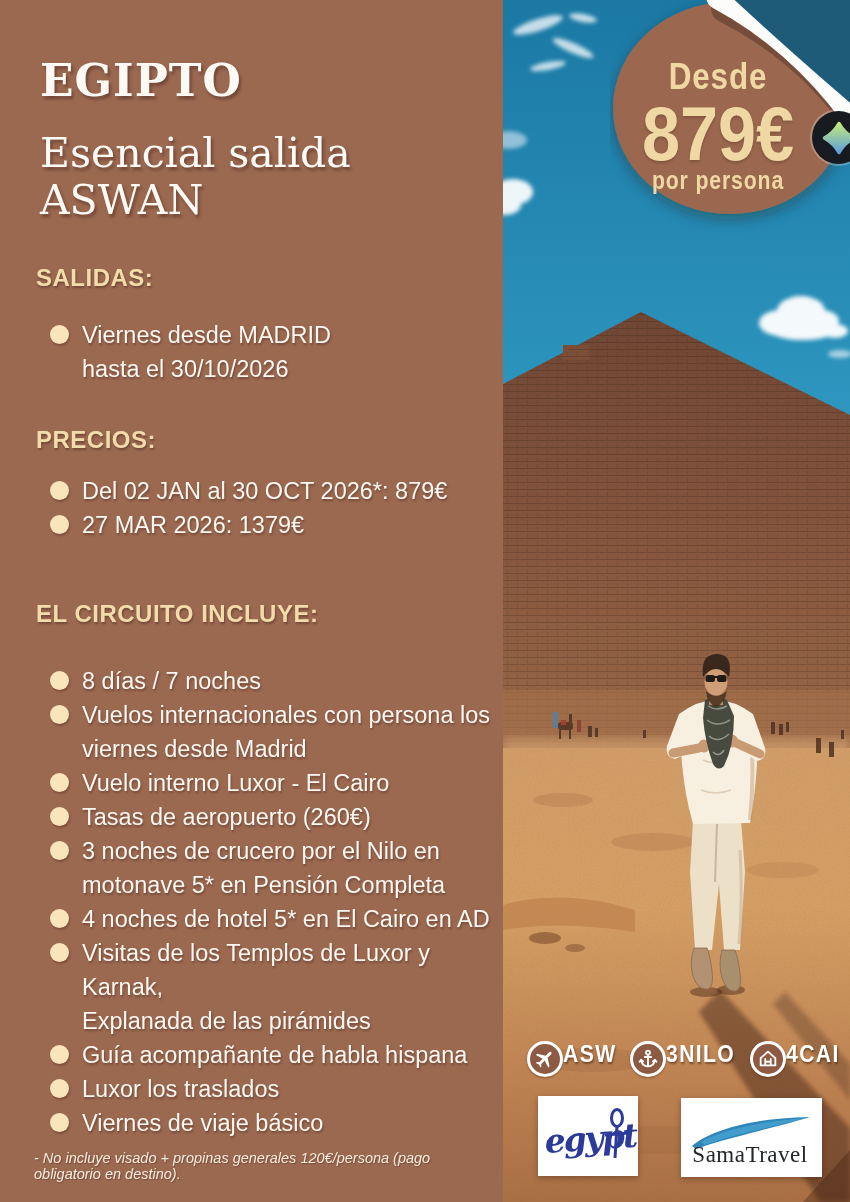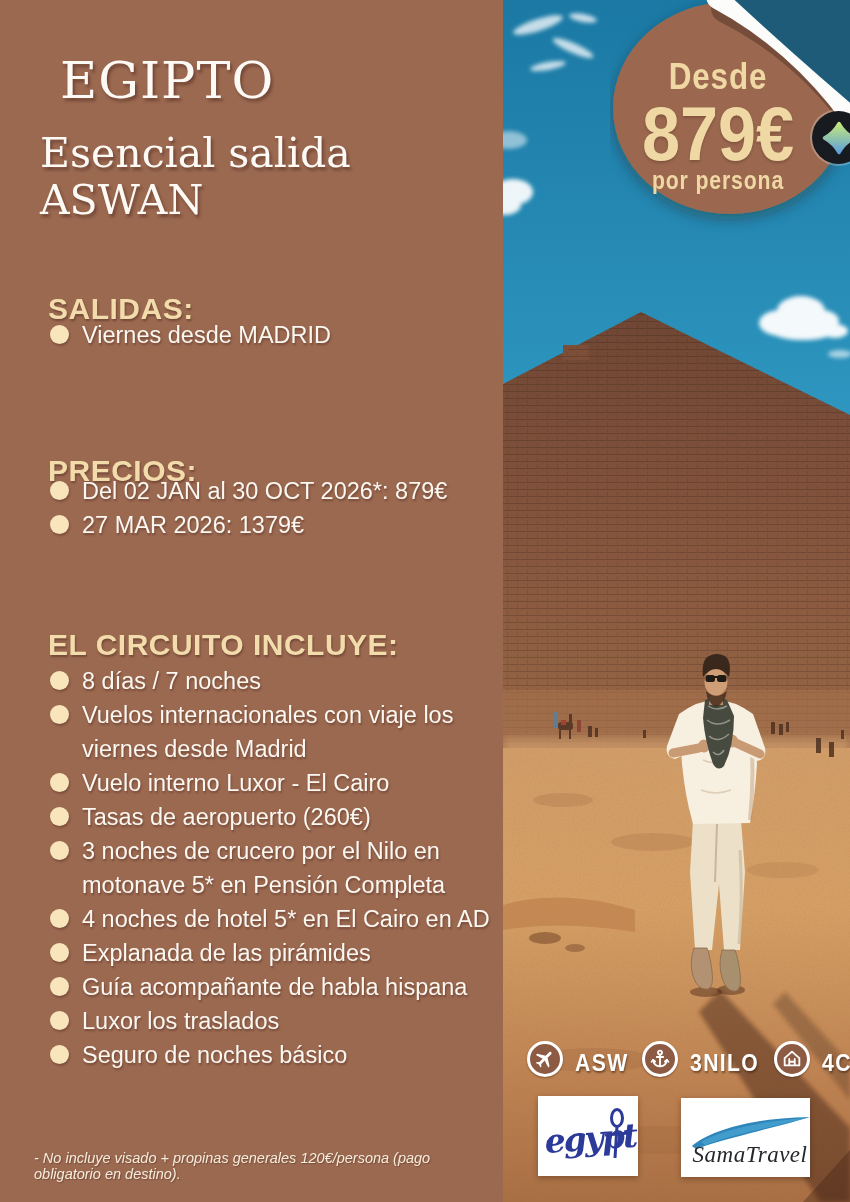--- a/index.html
+++ b/index.html
@@ -6,48 +6,48 @@
   body{
     width:850px;height:1202px;position:relative;overflow:hidden;
     background:#9b6850;
     font-family:"Liberation Sans", sans-serif;
   }
   
   .abs{position:absolute;}
   .title-block{left:40px;top:44px;color:#fdfaf5;
     font-family:"DejaVu Serif", serif;
     text-shadow:2px 3px 3px rgba(61,31,22,.45);}
-  .title-main{font-size:51px;line-height:74px;letter-spacing:1px;font-weight:400;margin-left:20px;}
+  .title-main{font-size:44px;line-height:74px;letter-spacing:1px;font-weight:700;}
   .title-sub{font-size:41px;line-height:47px;margin-top:12px;font-weight:400;}
-  .sec-heading{left:48px;color:#f3dcab;font-size:30px;font-weight:bold;
-    letter-spacing:.5px;text-shadow:1px 2px 2px rgba(61,31,22,.4);margin-top:28px;}
+  .sec-heading{left:36px;color:#f3dcab;font-size:24px;font-weight:bold;
+    letter-spacing:.5px;text-shadow:1px 2px 2px rgba(61,31,22,.4);}
   ul.blist{list-style:none;margin:12px;padding:0;left:38px;width:448px;position:absolute;}
   ul.blist li{display:flex;gap:13px;color:#fbf7f1;font-size:23.5px;line-height:34px;
     text-shadow:1px 2px 2px rgba(61,31,22,.38);}
   .dot{width:19px;height:19px;border-radius:50%;background:#f8e5bb;flex:none;
     margin-top:7px;box-shadow:1px 2px 2px rgba(61,31,22,.3);}
   .lines span{display:block;}
   .footnote{left:34px;top:1150px;width:462px;color:#f6ecdb;font-size:14.5px;
     font-style:italic;text-shadow:1px 1px 1px rgba(61,31,22,.35);}
   
   .photo{left:503px;top:0;width:347px;height:1202px;overflow:hidden;}
   .photo svg.scene{display:block;}
   
   .route{left:527px;top:1040px;display:flex;align-items:center;gap:9px;}
-  .rb{display:flex;align-items:flex-end;gap:12px;}
+  .rb{display:flex;align-items:flex-start;gap:0;}
   .rb-circle{width:36px;height:36px;border-radius:50%;background:#8d5b43;
     border:3px solid #fff;box-sizing:border-box;display:flex;align-items:center;
     justify-content:center;flex:none;box-shadow:0 1px 2px rgba(50,25,12,.4);}
   .rb-label{color:#fff;font-weight:bold;font-size:23px;letter-spacing:1.5px;
     transform:scaleX(.92);transform-origin:left center;display:inline-block;
     text-shadow:1px 2px 2px rgba(50,25,12,.5);}
   
   .logo-box{background:#fff;box-shadow:0 2px 6px rgba(40,20,10,.35);}
   .logo-egypt{left:538px;top:1096px;width:100px;height:80px;}
-  .logo-sama{left:681px;top:1098px;width:129px;height:79px;font-style:italic;}
+  .logo-sama{left:681px;top:1098px;width:141px;height:79px;}
   
   .badge{left:610px;top:0;width:240px;height:234px;}
   .badge .btxt{position:absolute;width:216px;left:0;text-align:center;color:#f0d8a4;}
   .b-desde{top:56px;font-size:37px;font-weight:bold;letter-spacing:1px;
     transform:scaleX(.85);}
   .b-price{top:90px;font-size:76px;font-weight:bold;color:#fff;letter-spacing:0;
     transform:scaleX(.9);text-shadow:0 2px 3px rgba(50,25,12,.25);}
   .b-per{top:166px;font-size:25px;font-weight:bold;letter-spacing:1px;
     transform:scaleX(.85);}
   
@@ -65,20 +65,21 @@
     <span style="display:block">ASWAN</span>
   </div>
 </div>
 
 <div class="abs sec-heading" style="top:264px">SALIDAS:</div>
 <ul class="blist" style="top:306px">
   <li>
       <span class="dot"></span>
       <div class="lines">
         <span>Viernes desde MADRID</span>
+        <span>hasta el 30/10/2026</span>
       </div>
     </li>
 </ul>
 
 <div class="abs sec-heading" style="top:426px">PRECIOS:</div>
 <ul class="blist" style="top:462px">
   <li>
       <span class="dot"></span>
       <div class="lines">
         <span>Del 02 JAN al 30 OCT 2026*: 879€</span>
@@ -97,21 +98,21 @@
   <li>
       <span class="dot"></span>
       <div class="lines">
         <span>8 días / 7 noches</span>
         <span></span>
       </div>
     </li>
   <li>
       <span class="dot"></span>
       <div class="lines">
-        <span>Vuelos internacionales con viaje los</span>
+        <span>Vuelos internacionales con persona los</span>
         <span>viernes desde Madrid</span>
       </div>
     </li>
   <li>
       <span class="dot"></span>
       <div class="lines">
         <span>Vuelo interno Luxor - El Cairo</span>
         <span></span>
       </div>
     </li>
@@ -132,41 +133,42 @@
   <li>
       <span class="dot"></span>
       <div class="lines">
         <span>4 noches de hotel 5* en El Cairo en AD</span>
         <span></span>
       </div>
     </li>
   <li>
       <span class="dot"></span>
       <div class="lines">
+        <span>Visitas de los Templos de Luxor y Karnak,</span>
         <span>Explanada de las pirámides</span>
       </div>
     </li>
   <li>
       <span class="dot"></span>
       <div class="lines">
         <span>Guía acompañante de habla hispana</span>
         <span></span>
       </div>
     </li>
   <li>
       <span class="dot"></span>
       <div class="lines">
         <span>Luxor los traslados</span>
         <span></span>
       </div>
     </li>
   <li>
       <span class="dot"></span>
       <div class="lines">
-        <span>Seguro de noches básico</span>
+        <span>Viernes de viaje básico</span>
         <span></span>
       </div>
     </li>
 </ul>
 
 <div class="abs footnote">- No incluye visado + propinas generales 120€/persona (pago obligatorio en destino).</div>
 
 <div class="abs photo">
 <svg class="scene" width="347" height="1202" viewBox="0 0 347 1202">
   <defs>

